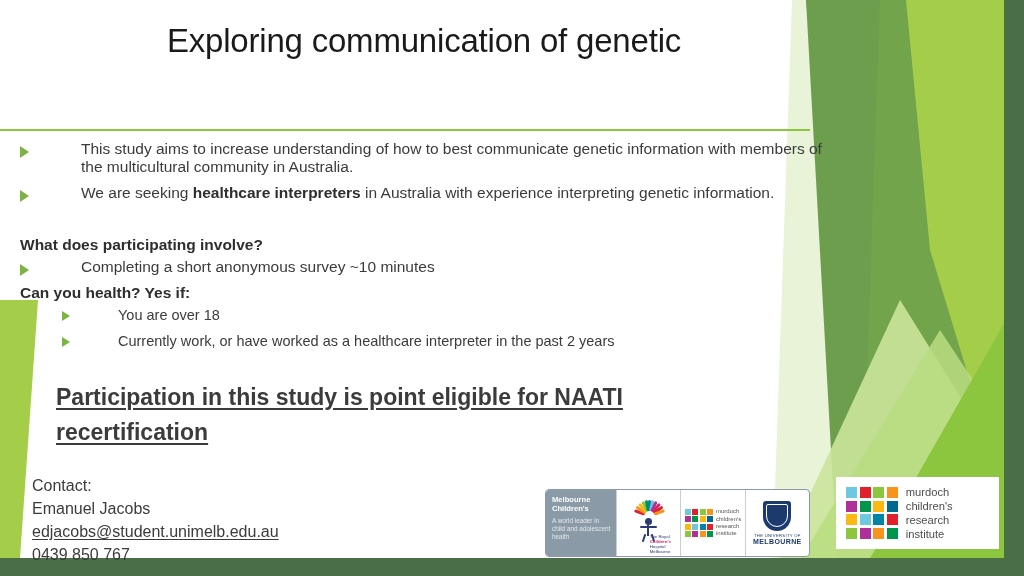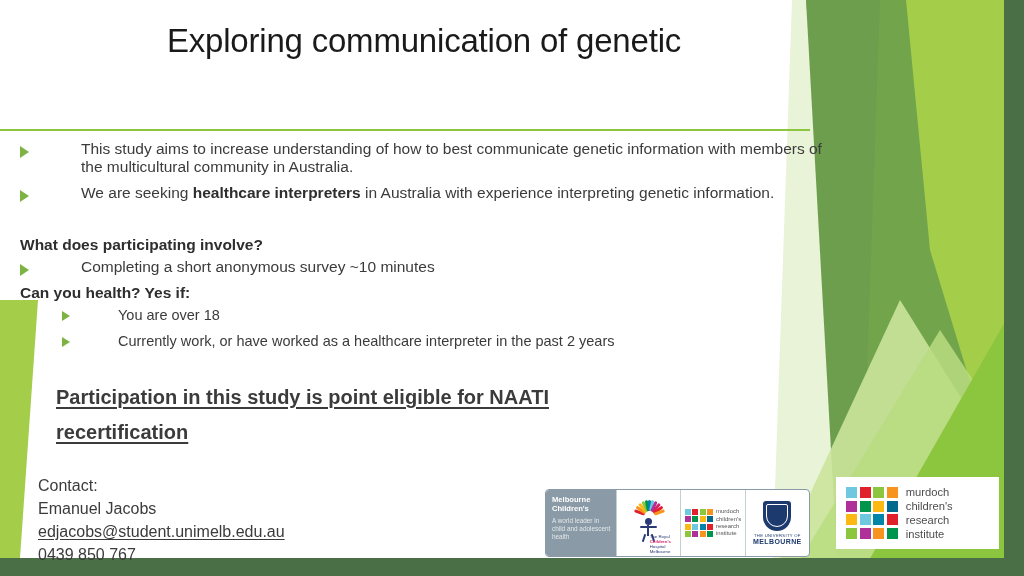--- a/index.html
+++ b/index.html
@@ -80,30 +80,30 @@
   .bold{font-weight:bold;color:#2e2e2e;}
 
   .heading{
     font-size:15.5px;font-weight:bold;color:#2e2e2e;
     margin:0 0 4px 20px;
   }
   .spacer-lg{height:26px;}
 
   .naati{
     margin:30px 0 0 56px;
-    font-size:20px;
+    font-size:23px;
     font-weight:bold;
     color:#3b3b3b;
     line-height:35px;
   }
   .naati u{text-decoration:underline;text-underline-offset:3px;}
 
   
   .contact{
-    position:absolute;left:38px;top:474px;
+    position:absolute;left:32px;top:474px;
     font-size:16px;
     line-height:23px;
     color:#3b3b3b;
   }
   .contact .email{text-decoration:underline;text-underline-offset:2px;}
 
   
   .logo-bar{
     position:absolute;left:545px;top:489px;
     width:265px;height:68px;

